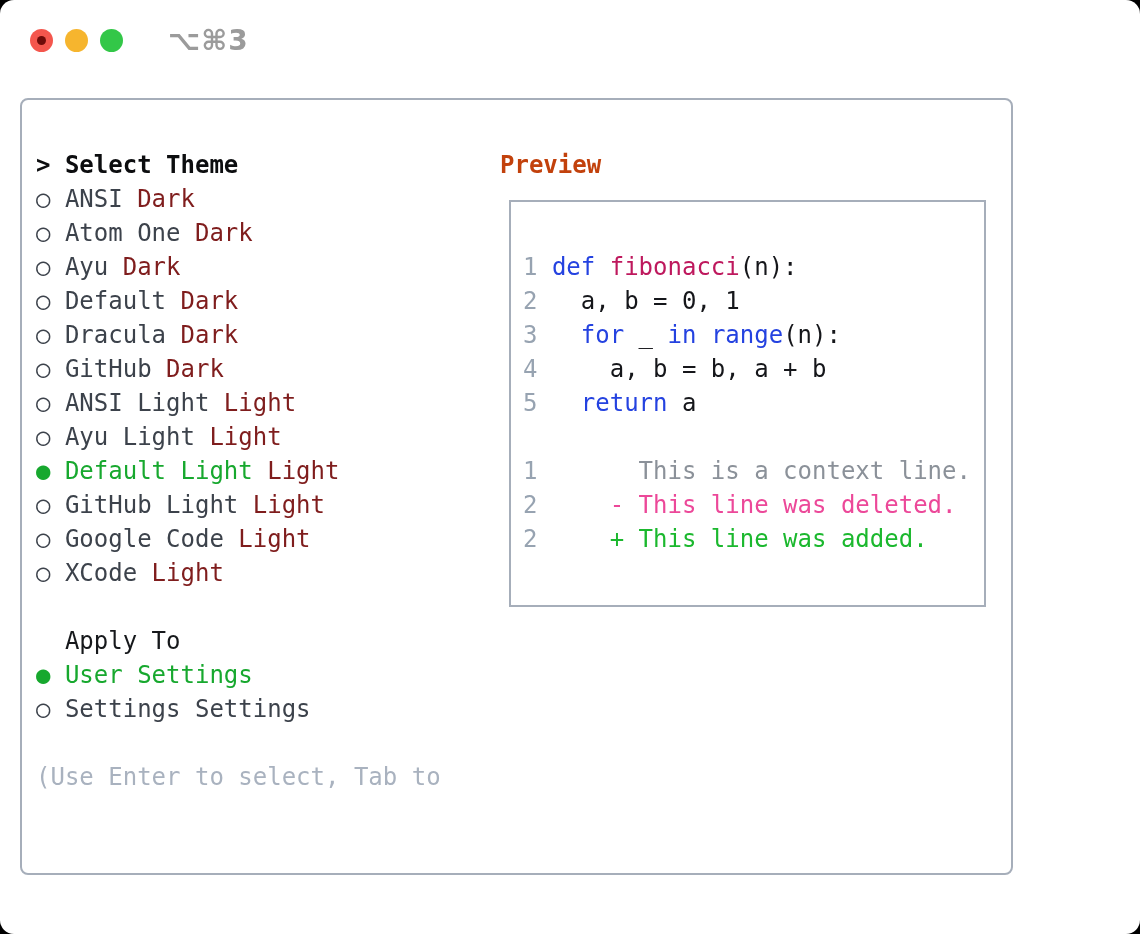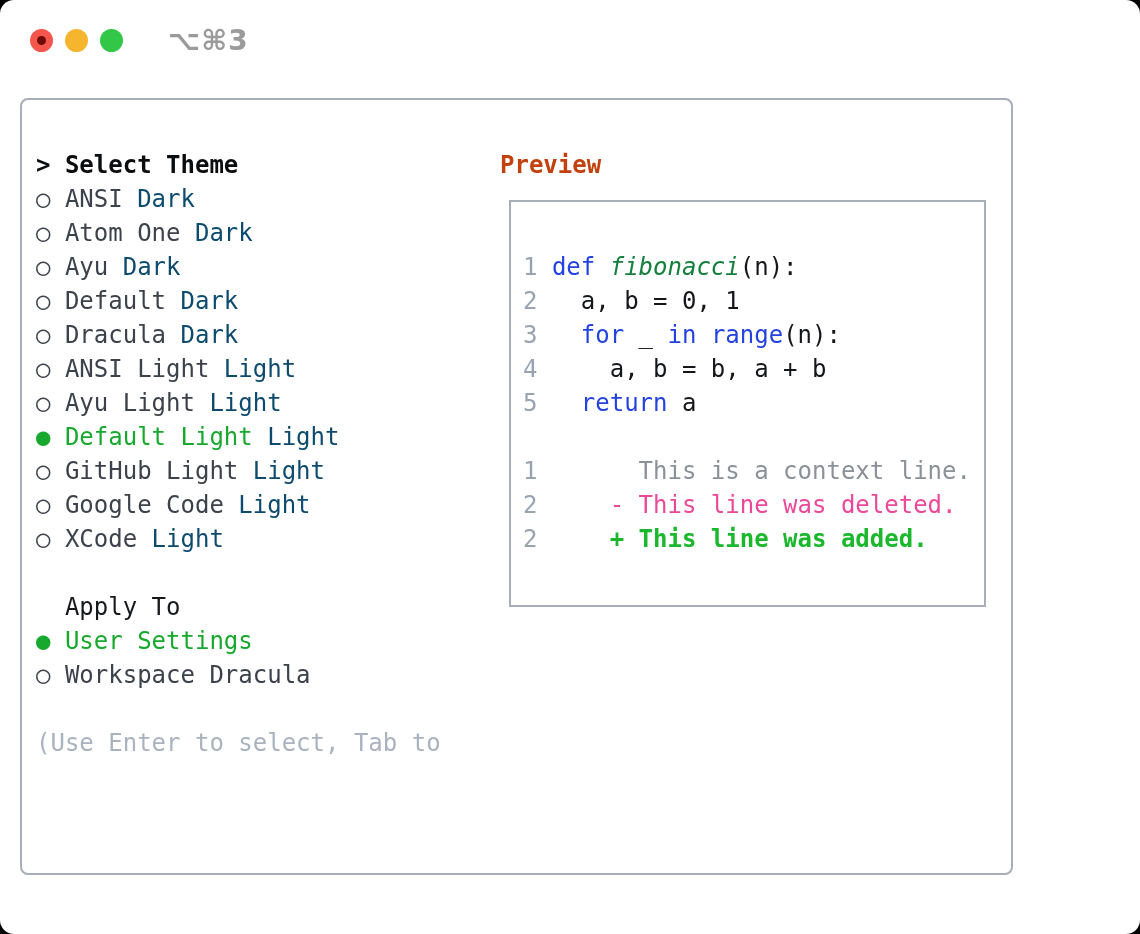--- a/index.html
+++ b/index.html
@@ -39,42 +39,42 @@
     font-size:24px;line-height:34px;color:#3c424b;
   }
   .col-left{position:absolute;left:14px;top:48px;}
   .row{height:34px;line-height:34px;white-space:pre;}
   .select-title{font-weight:bold;color:#0c0d0f;}
   .prompt{font-weight:bold;color:#0c0d0f;}
   .marker{color:#3c424b;}
   .marker.sel{color:#17a82e;}
   .label{color:#3c424b;}
   .label.sel{color:#17a82e;}
-  .variant{color:#0c4a6e;}
+  .variant{color:#7f1d1d;}
   .apply-title{color:#16181b;padding-left:2ch;}
   .hint{color:#a9b2bf;text-align:center;}
   .gap{height:34px;}
   
   .preview-title{
     position:absolute;left:478px;top:48px;height:34px;line-height:34px;
     font-weight:bold;color:#c2410c;
   }
   .preview-box{
     position:absolute;left:487px;top:100px;width:477px;height:407px;
     border:2px solid #a6aeba;background:#fff;box-sizing:border-box;
     padding:48px 0 0 12px;overflow:hidden;
   }
   .pline{height:34px;line-height:34px;white-space:pre;}
   .num{color:#97a3b1;}
   .kw{color:#2442e0;}
-  .fn{color:#15803d;font-style:italic;}
+  .fn{color:#be185d;}
   .pl{color:#15161a;}
   .ctx{color:#8b9199;}
   .del{color:#ec4899;text-align:center;}
-  .add{color:#1bb82e;font-weight:bold;}
+  .add{color:#1bb82e;}
 </style>
 </head>
 <body>
 
 <div class="window">
 
   <div class="titlebar">
     <div class="tl tl-close">
       <div class="dot"></div>
     </div>
@@ -86,32 +86,33 @@
   <div class="main-box">
 
     <div class="col-left">
       <div class="row"><span class="prompt">&gt;</span><span> </span><span class="select-title">Select Theme</span></div>
       <div id="theme-items">
           <div class="row"><span class="marker">○</span><span class="label"> ANSI</span><span class="variant"> Dark</span></div>
           <div class="row"><span class="marker">○</span><span class="label"> Atom One</span><span class="variant"> Dark</span></div>
           <div class="row"><span class="marker">○</span><span class="label"> Ayu</span><span class="variant"> Dark</span></div>
           <div class="row"><span class="marker">○</span><span class="label"> Default</span><span class="variant"> Dark</span></div>
           <div class="row"><span class="marker">○</span><span class="label"> Dracula</span><span class="variant"> Dark</span></div>
+          <div class="row"><span class="marker">○</span><span class="label"> GitHub</span><span class="variant"> Dark</span></div>
           <div class="row"><span class="marker">○</span><span class="label"> ANSI Light</span><span class="variant"> Light</span></div>
           <div class="row"><span class="marker">○</span><span class="label"> Ayu Light</span><span class="variant"> Light</span></div>
           <div class="row"><span class="marker sel">●</span><span class="label sel"> Default Light</span><span class="variant"> Light</span></div>
           <div class="row"><span class="marker">○</span><span class="label"> GitHub Light</span><span class="variant"> Light</span></div>
           <div class="row"><span class="marker">○</span><span class="label"> Google Code</span><span class="variant"> Light</span></div>
           <div class="row"><span class="marker">○</span><span class="label"> XCode</span><span class="variant"> Light</span></div>
         </div>
       <div class="gap"></div>
       <div class="row apply-title">Apply To</div>
       <div id="apply-items">
           <div class="row"><span class="marker sel">●</span><span class="label sel"> User Settings</span></div>
-          <div class="row"><span class="marker">○</span><span class="label"> Workspace Dracula</span></div>
+          <div class="row"><span class="marker">○</span><span class="label"> Settings Settings</span></div>
         </div>
       <div class="gap"></div>
       <div class="row hint">(Use Enter to select, Tab to</div>
     </div>
 
     <div class="preview-title">Preview</div>
     <div class="preview-box">
       <div id="preview-lines">
           <div class="pline"><span class="num">1 </span><span class="kw">def</span><span class="pl"> </span><span class="fn">fibonacci</span><span class="pl">(n):</span></div>
           <div class="pline"><span class="num">2 </span><span class="pl">  a, b = 0, 1</span></div>

